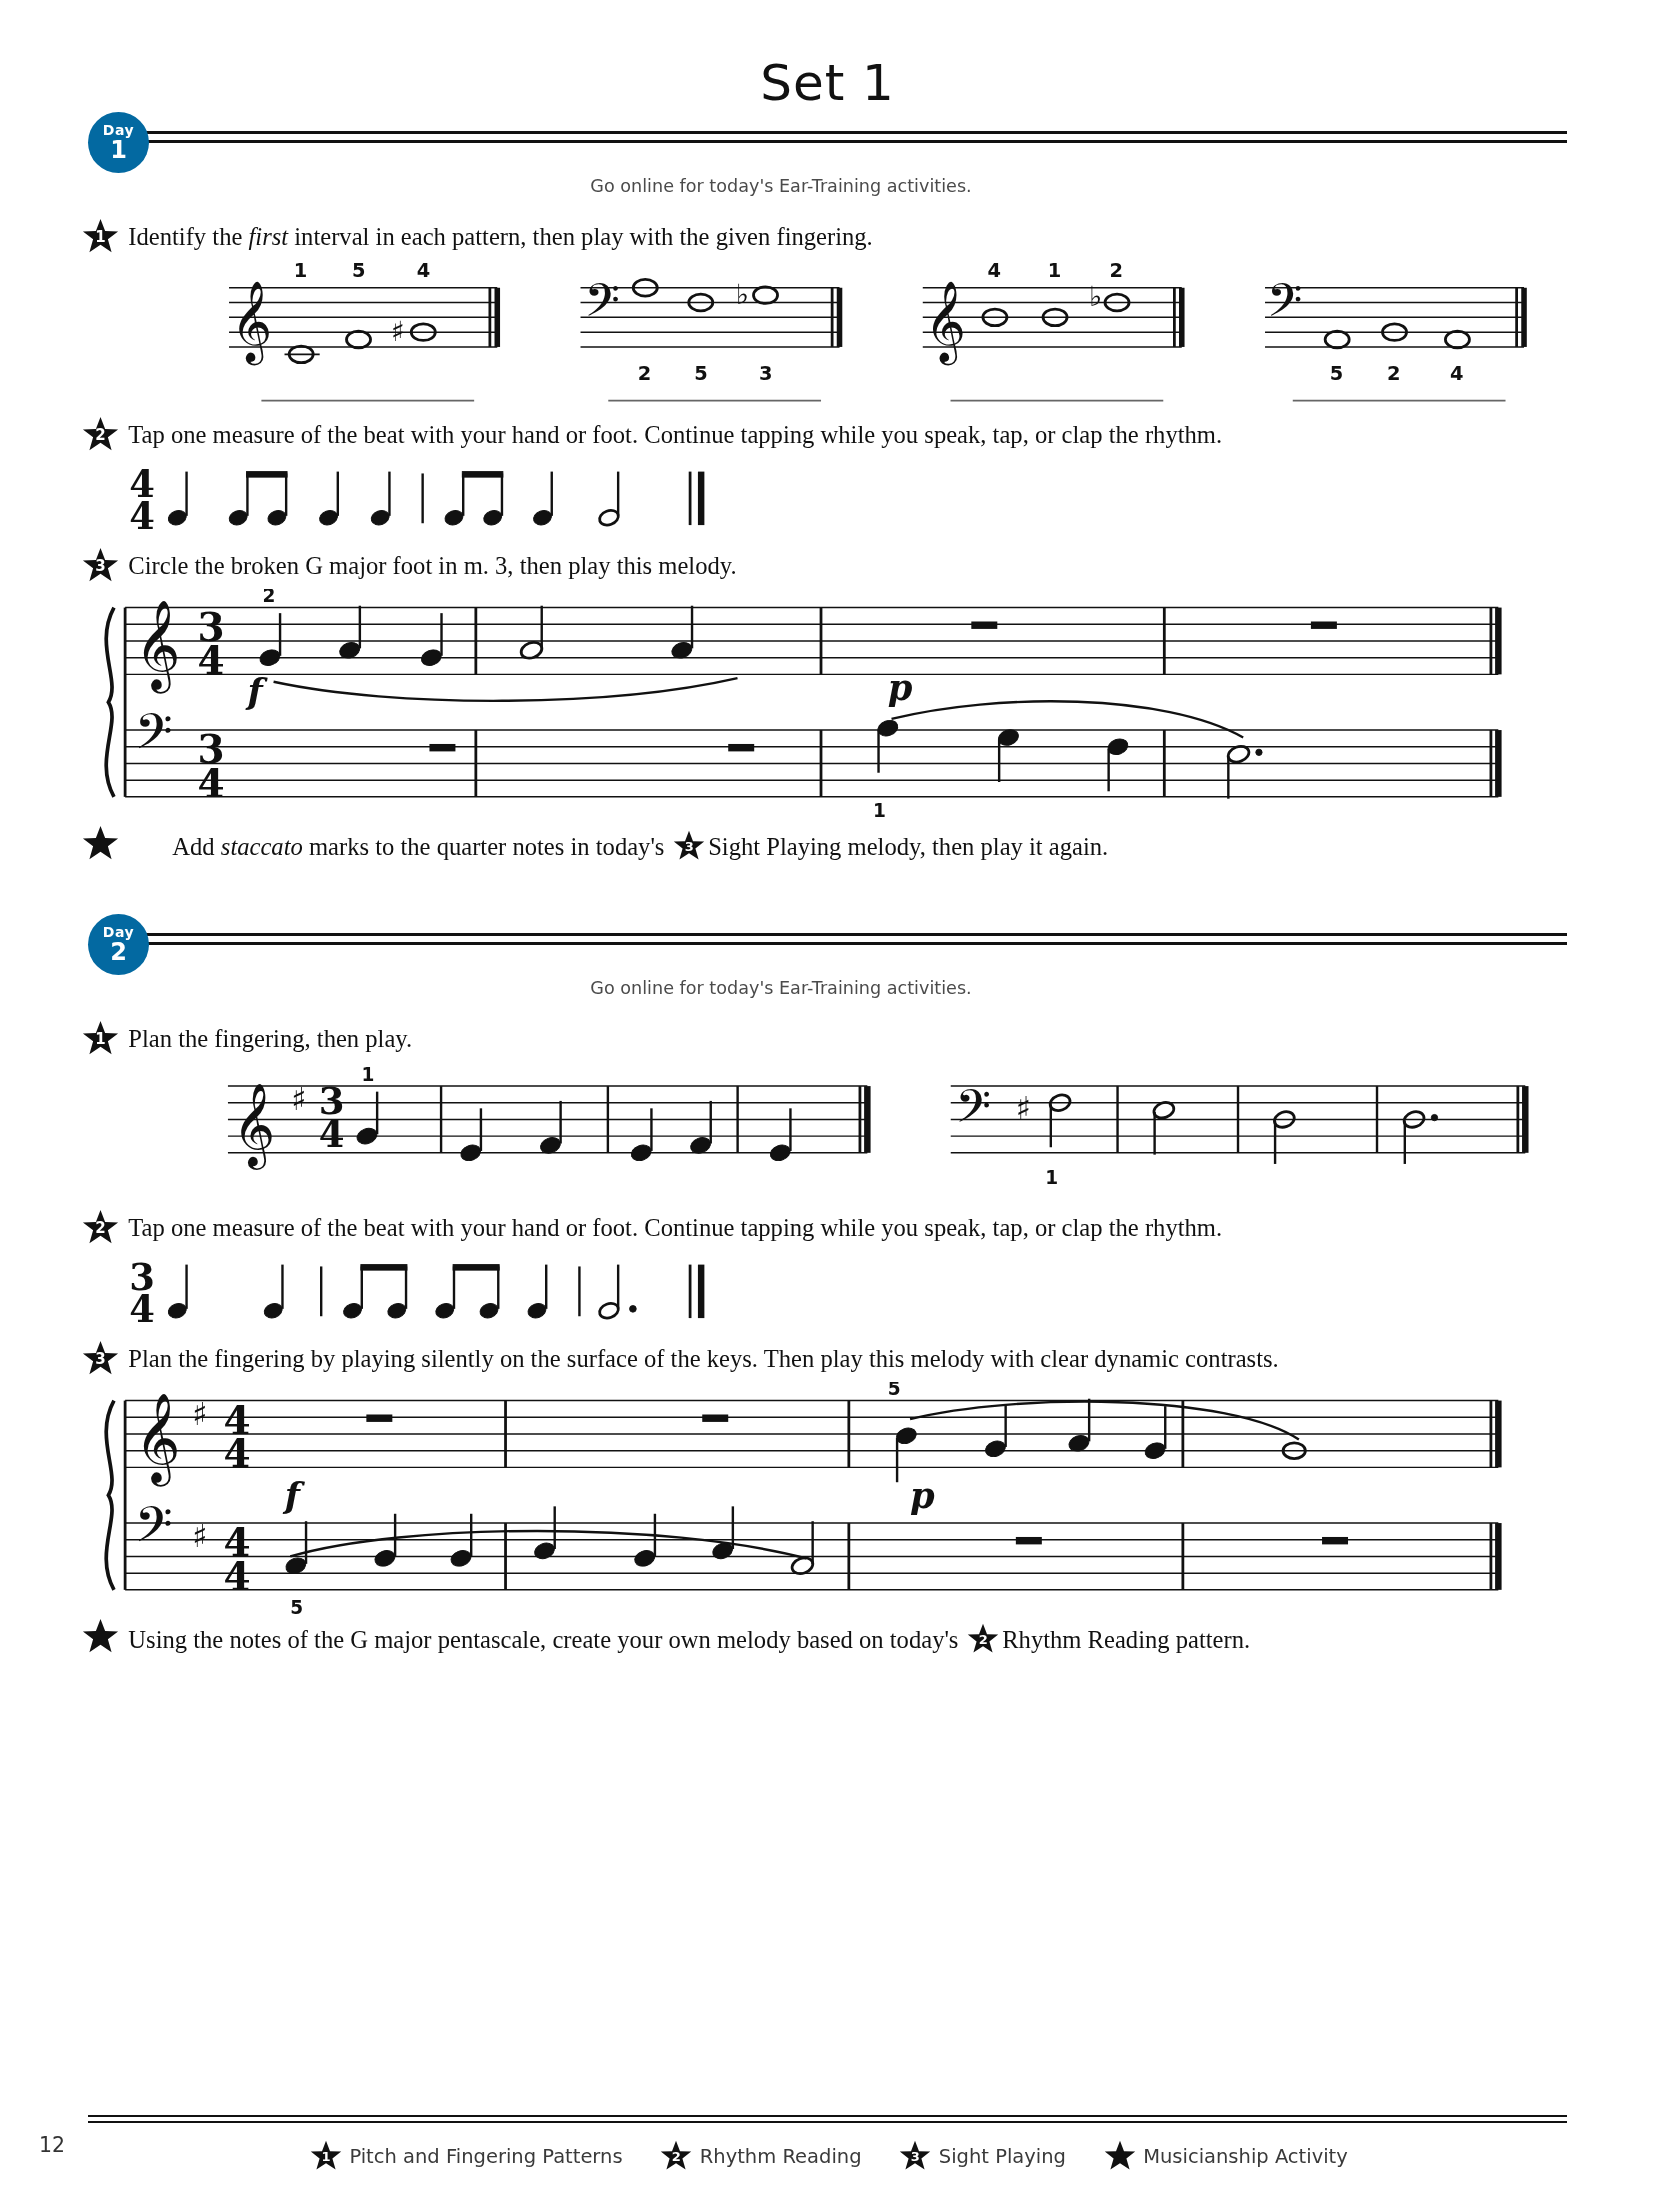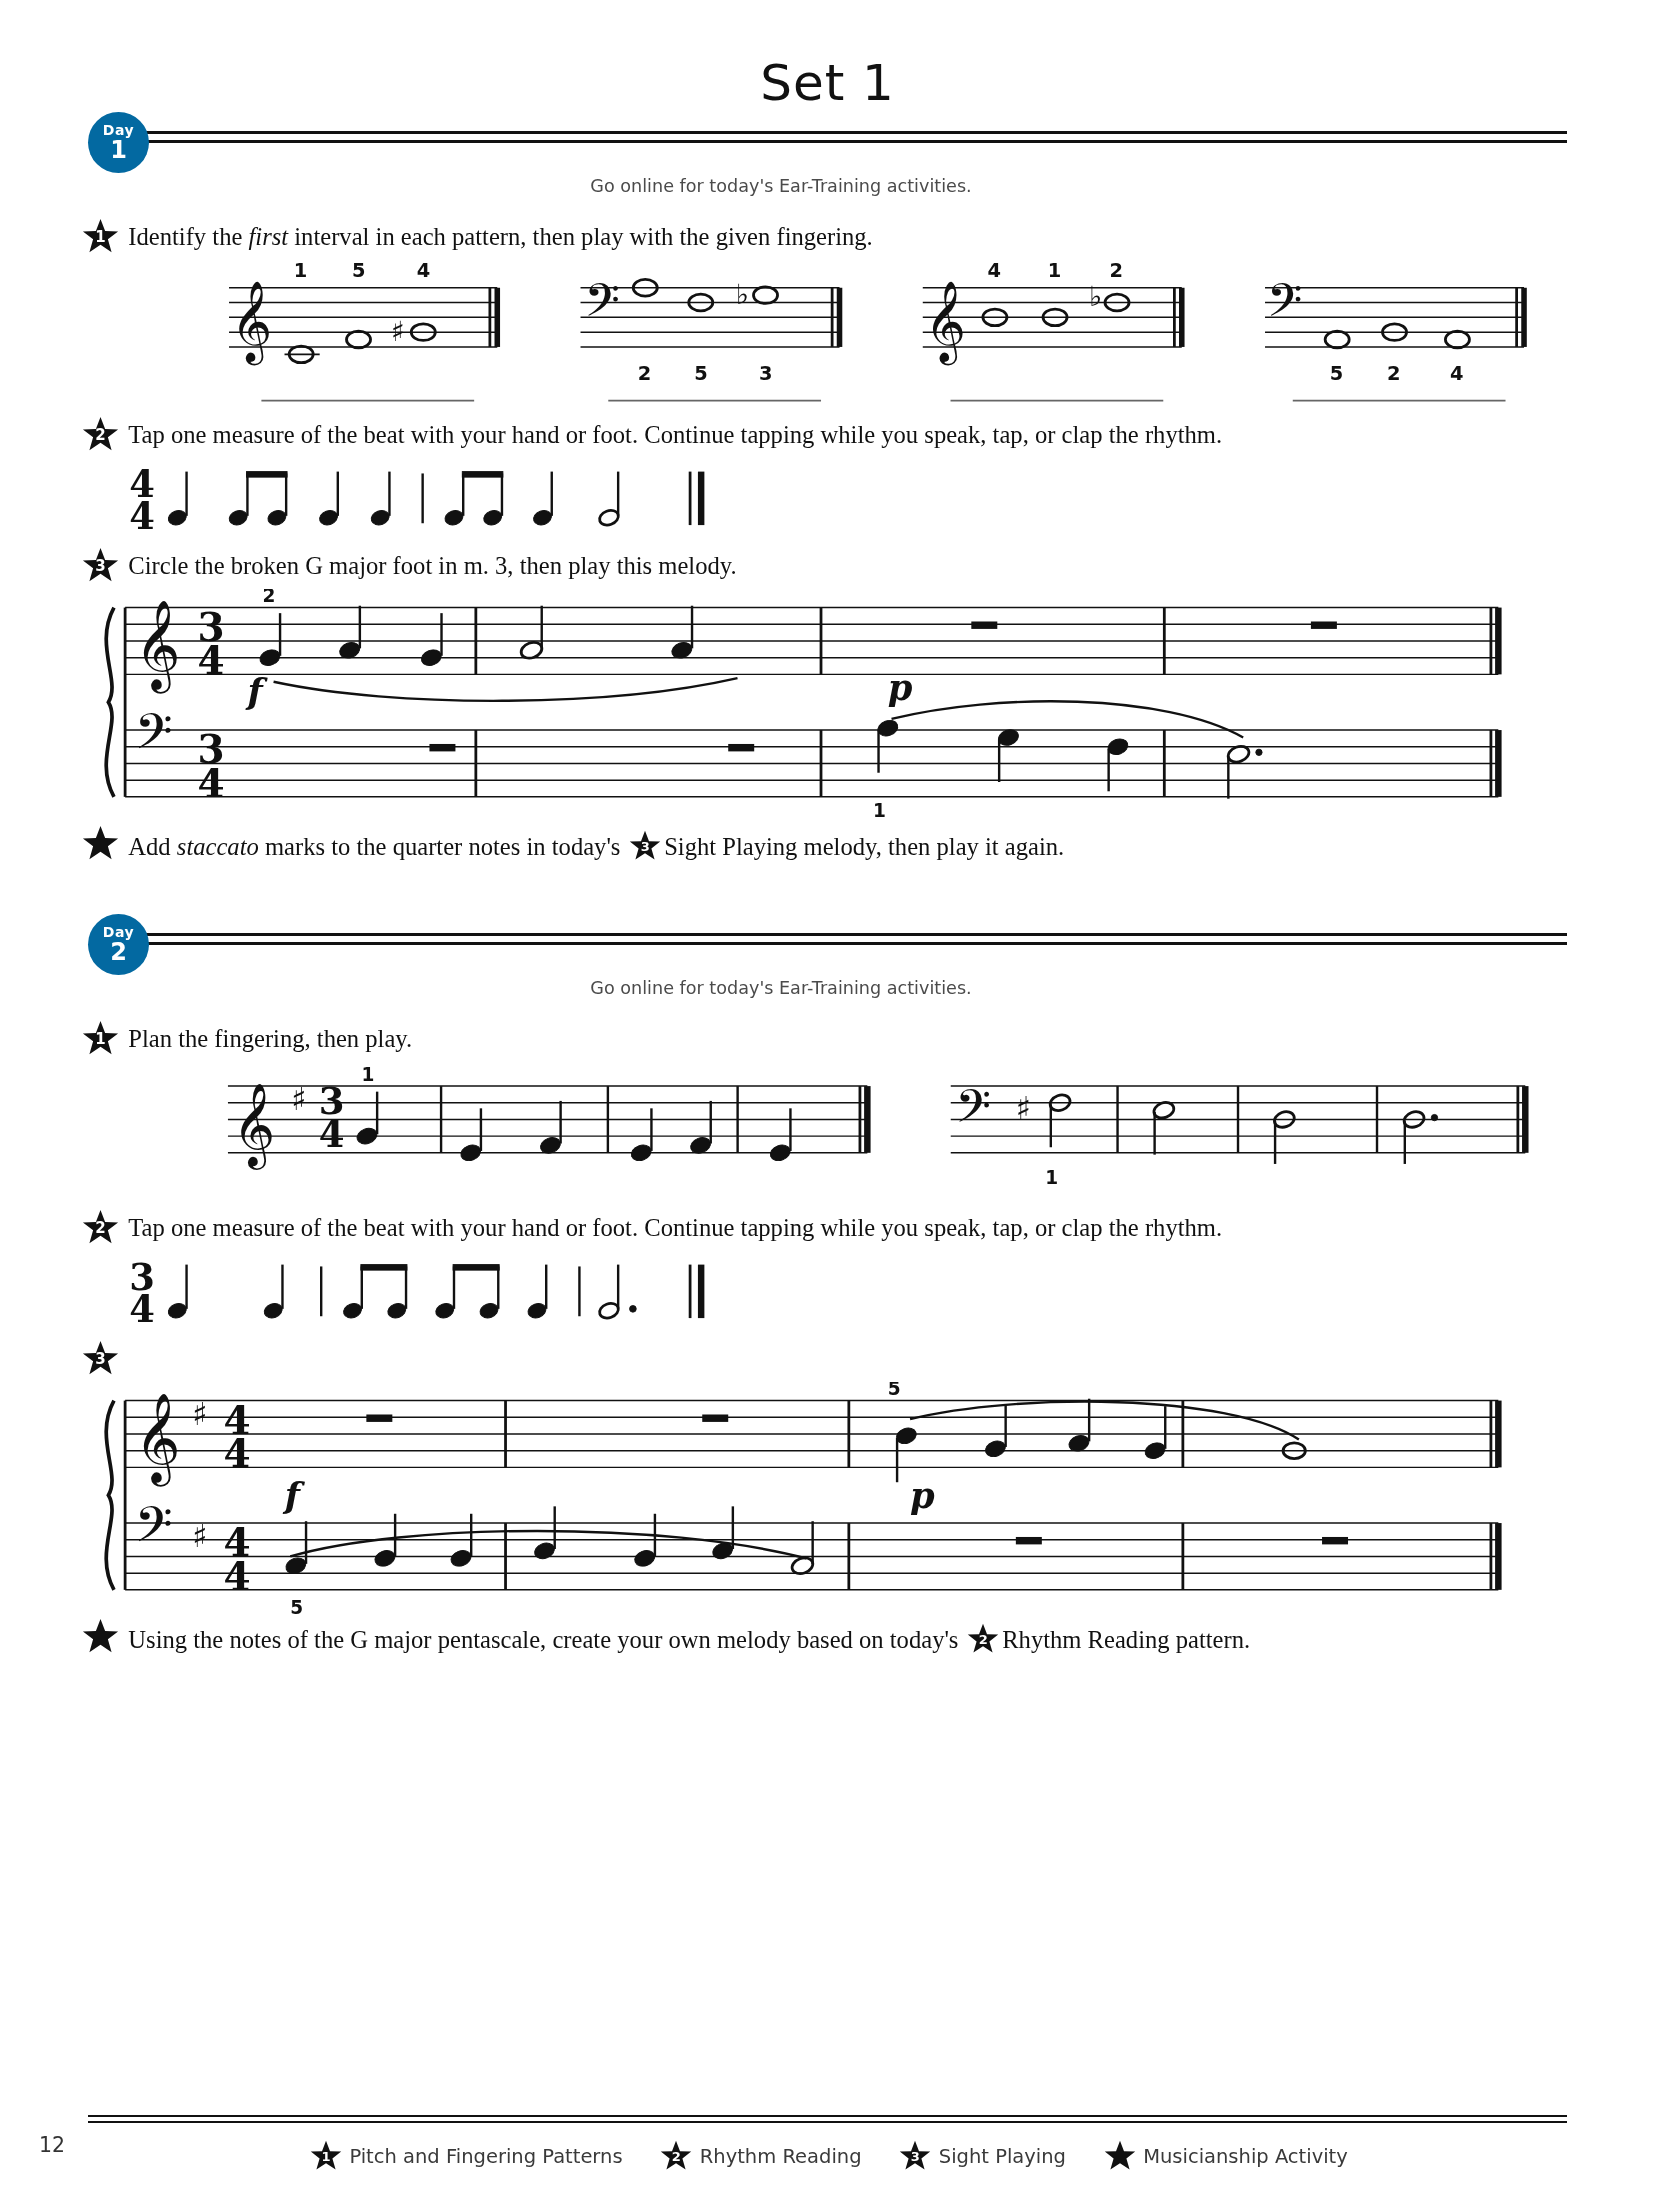--- a/index.html
+++ b/index.html
@@ -427,21 +427,21 @@
       </g>
       <path d="M866,140 C980,112 1160,112 1245,160" fill="none" stroke="#111" stroke-width="2.6"></path>
 
       <g font-family="DejaVu Sans, sans-serif" font-size="20" font-weight="bold" fill="#111">
         <text x="188" y="14">2</text>
         <text x="846" y="246">1</text>
       </g>
     </svg>
   </div>
 
-  <div class="activity" style="margin-top:5.6px;">
+  <div class="activity" style="margin-top:5.6px;gap:44px;">
     <span class="star">
       <svg viewBox="0 0 40 40">
           <polygon points="20,1 25,14 39,14.5 28,23 32,37 20,29 8,37 12,23 1,14.5 15,14" fill="#111"></polygon>
         </svg>
     </span>
     <span class="txt"><span>Add </span><i>staccato</i><span> marks to the quarter notes in today's </span><span class="star-inline"><svg viewBox="0 0 40 40">
             <polygon points="20,1 25,14 39,14.5 28,23 32,37 20,29 8,37 12,23 1,14.5 15,14" fill="#111"></polygon>
           </svg><span class="sn">3</span></span><span>Sight Playing melody, then play it again.</span></span>
   </div>
 
@@ -579,20 +579,21 @@
     </svg>
   </div>
 
   <div class="activity" style="margin-top:11px;">
     <span class="star">
       <svg viewBox="0 0 40 40">
           <polygon points="20,1 25,14 39,14.5 28,23 32,37 20,29 8,37 12,23 1,14.5 15,14" fill="#111"></polygon>
         </svg>
       <span class="sn">3</span>
     </span>
+    <span class="txt">Plan the fingering by playing silently on the surface of the keys. Then play this melody with clear dynamic contrasts.</span>
   </div>
 
   <div class="music-row" style="margin-top:5.6px;">
     <svg class="staff-svg" viewBox="0 0 1594 250" width="1479" height="232">
       <g stroke="#111" stroke-width="1.6">
         <line x1="40" y1="20" x2="1520" y2="20"></line>
           <line x1="40" y1="38" x2="1520" y2="38"></line>
         <line x1="40" y1="56" x2="1520" y2="56"></line>
           <line x1="40" y1="74" x2="1520" y2="74"></line>
         <line x1="40" y1="92" x2="1520" y2="92"></line>

